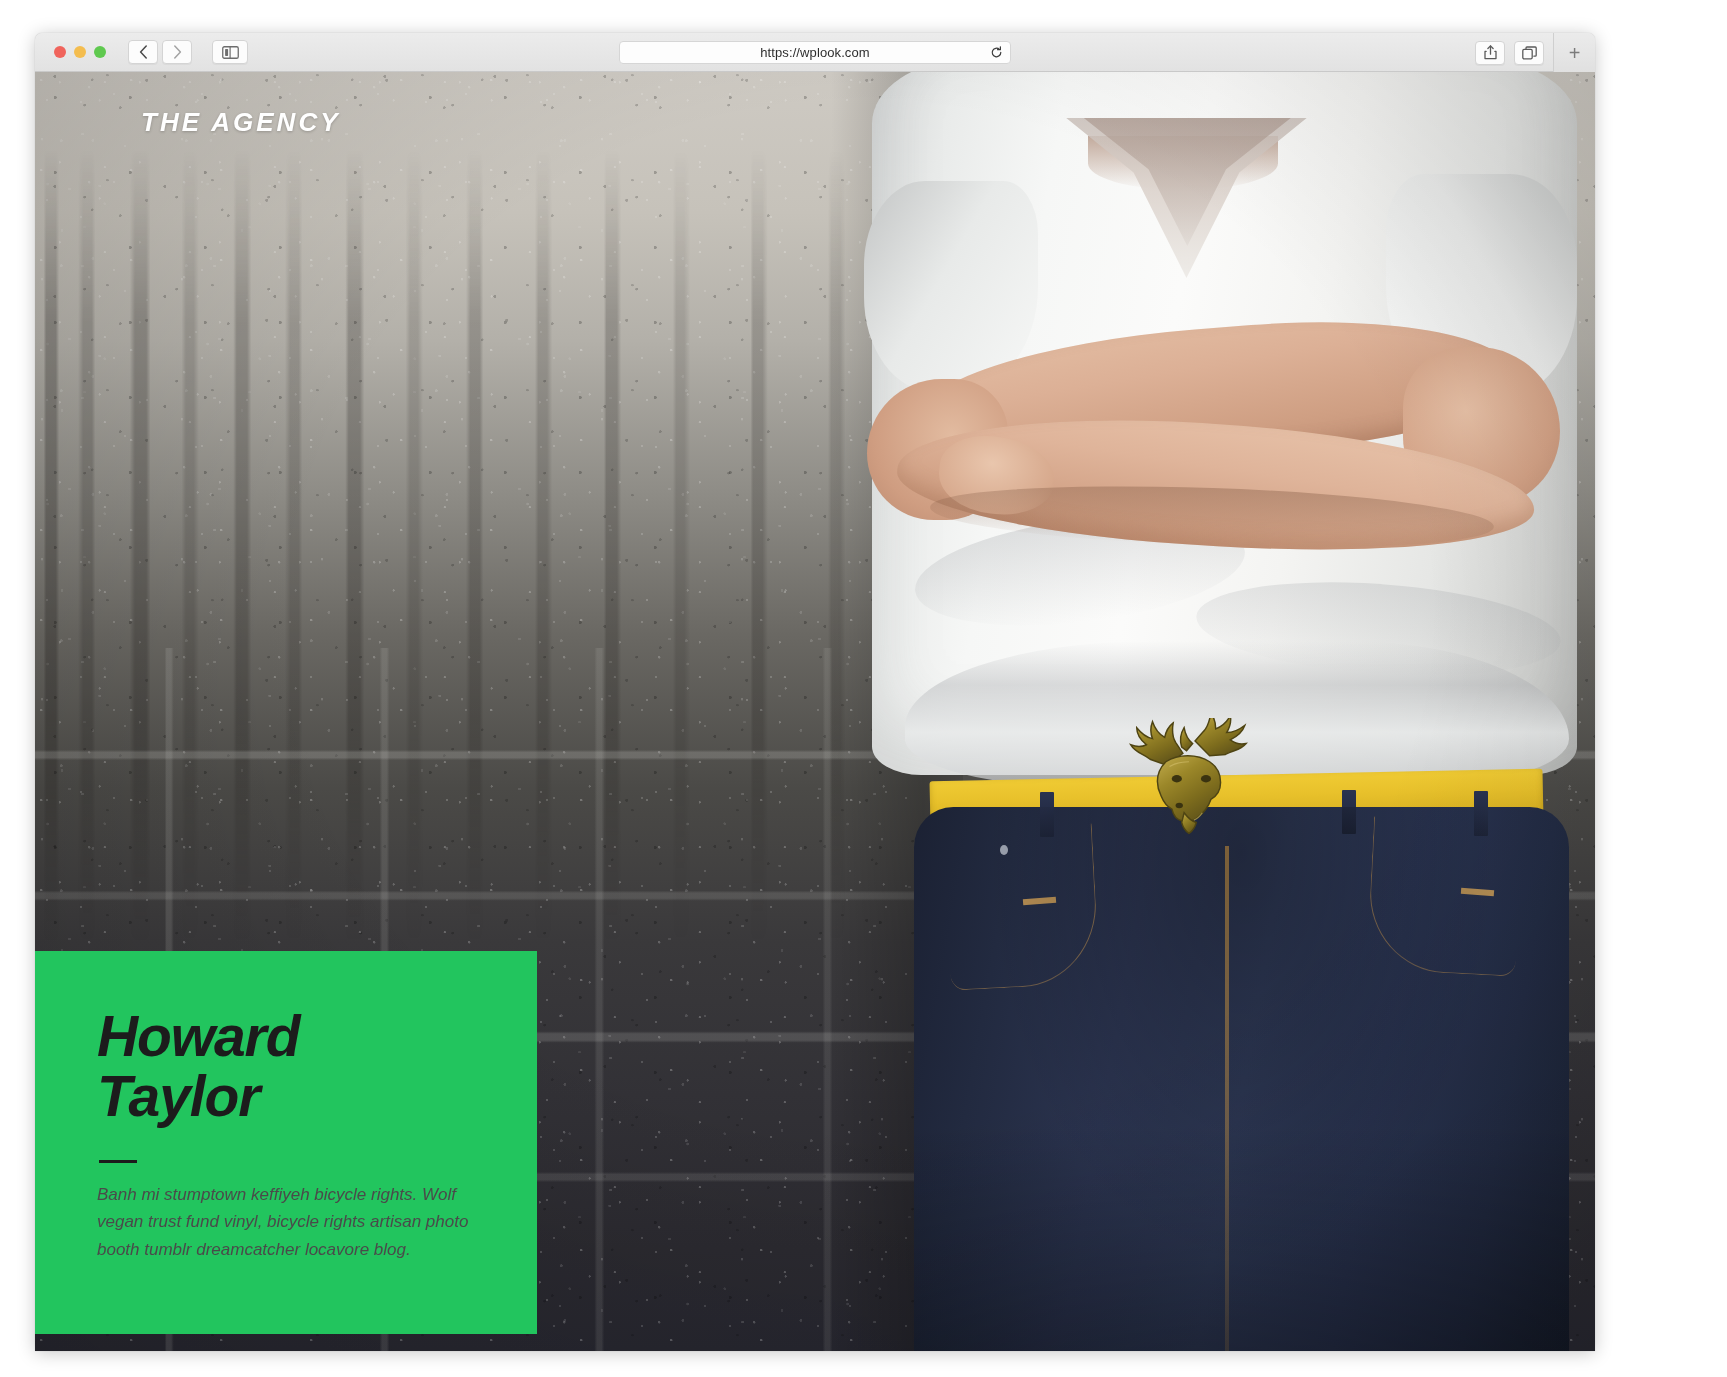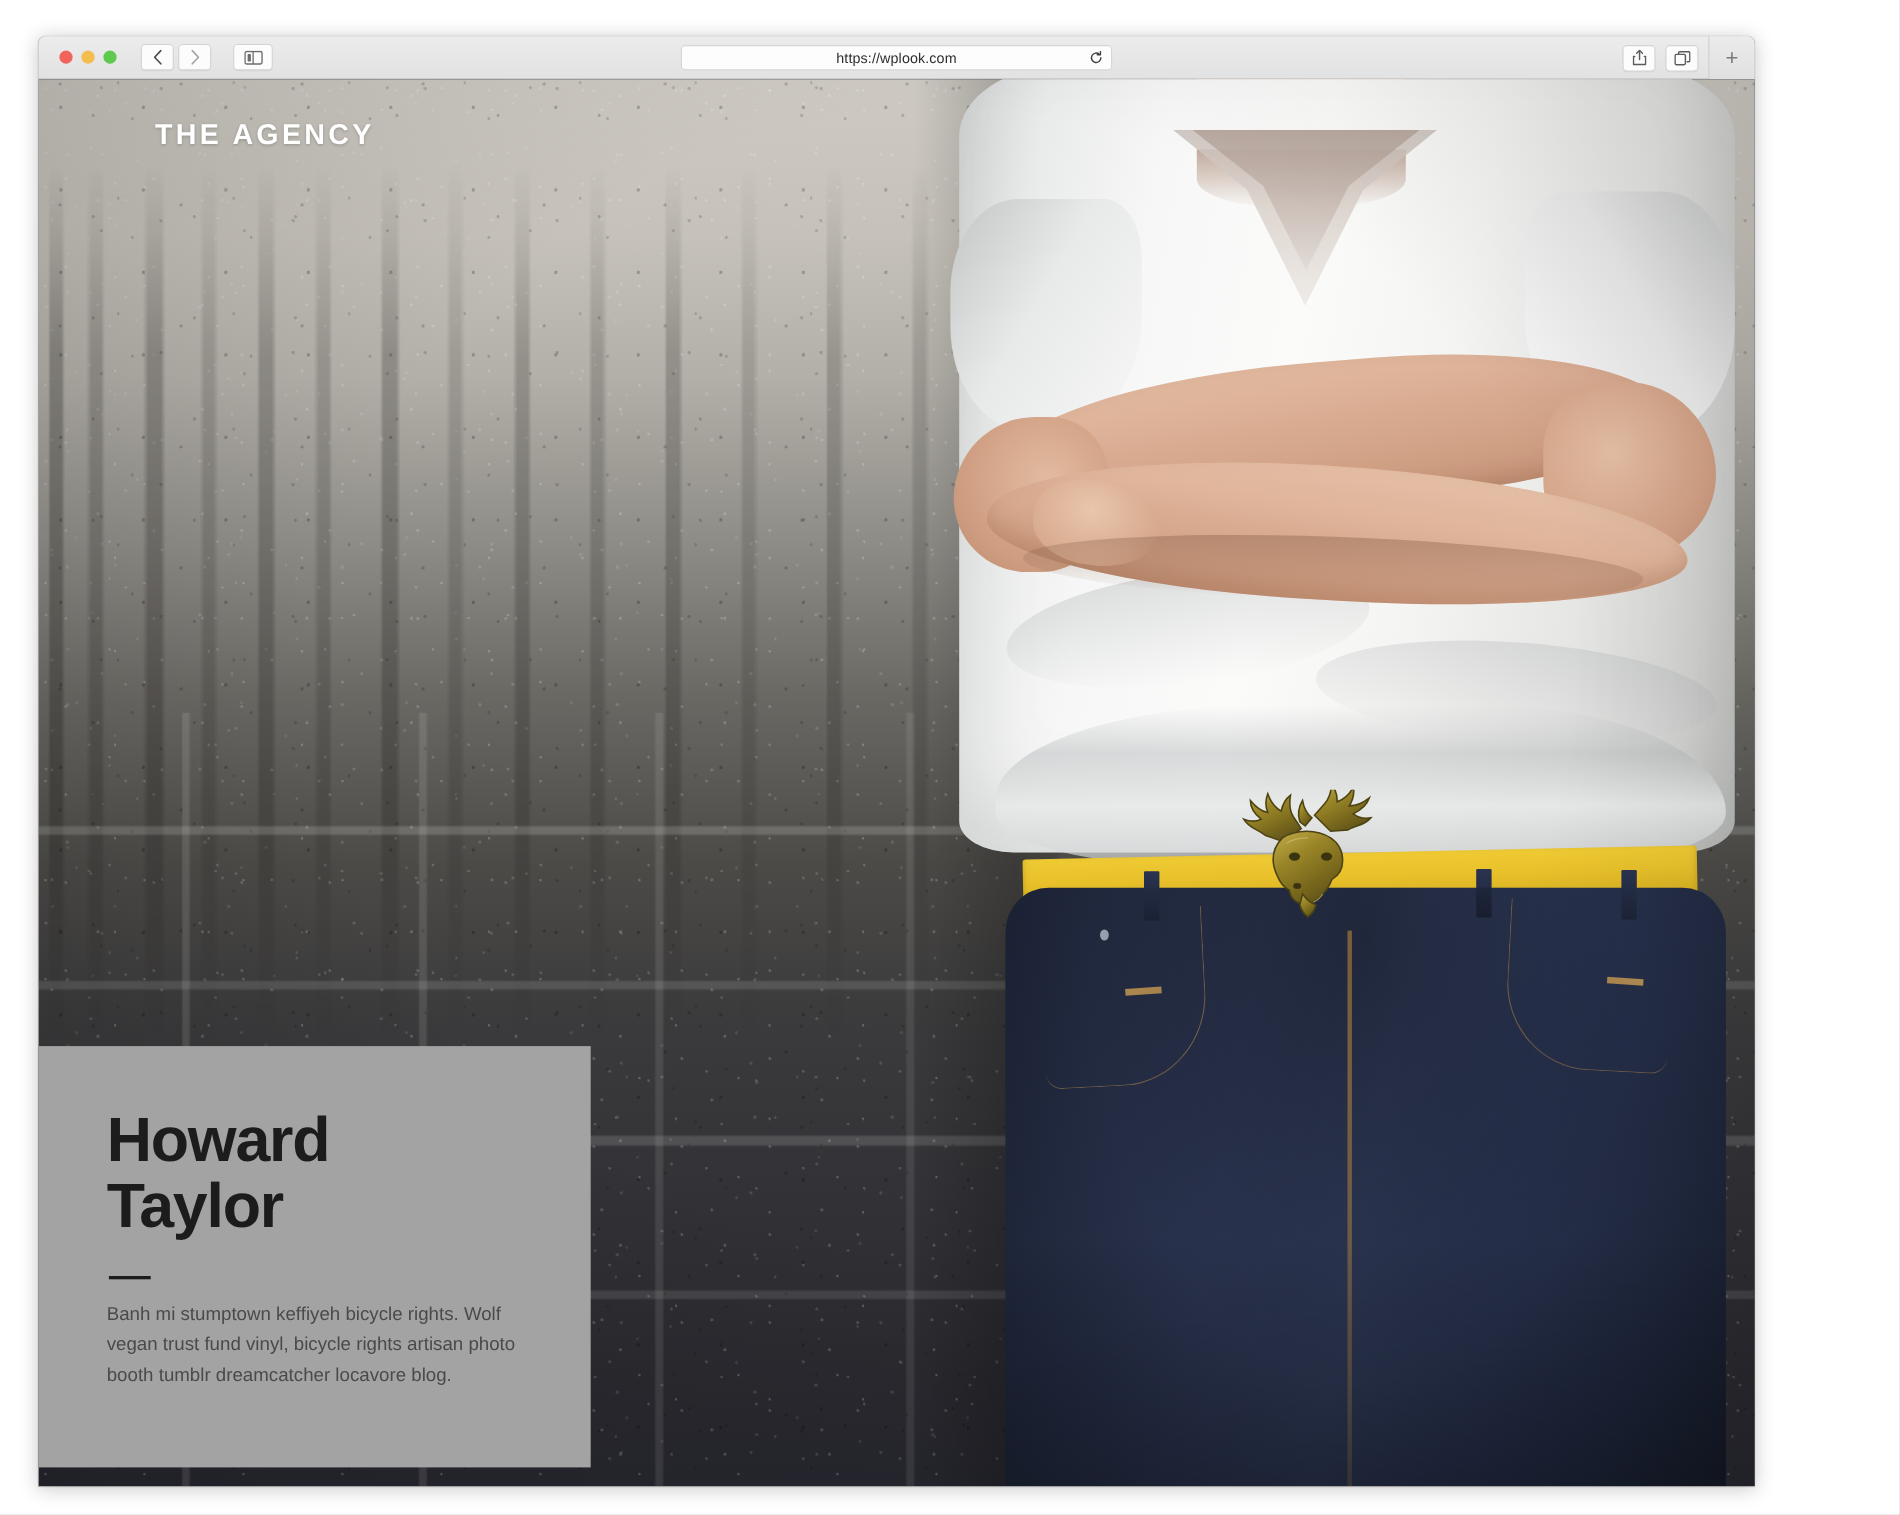--- a/index.html
+++ b/index.html
@@ -117,20 +117,21 @@
     line-height: 1;
   }
 
   
   .viewport {
     position: relative;
     width: 1658px;
     height: 1279px;
     overflow: hidden;
     background: #35353a;
+    font-style: italic;
   }
 
   
   .hero {
     position: absolute;
     inset: 0;
     overflow: hidden;
   }
 
   
@@ -534,21 +535,21 @@
   }
   .nav-link.active { color: #2fb8d6; text-shadow: none; }
 
   
   .intro-card {
     position: absolute;
     left: 0;
     top: 879px;
     width: 502px;
     height: 383px;
-    background: #a3a3a3;
+    background: #22c55e;
     z-index: 6;
     padding: 55px 62px 0 62px;
   }
   .intro-title {
     font-size: 57px;
     font-weight: 700;
     line-height: 1.06;
     color: #1c1c1c;
     letter-spacing: -1.1px;
     white-space: pre-line;

